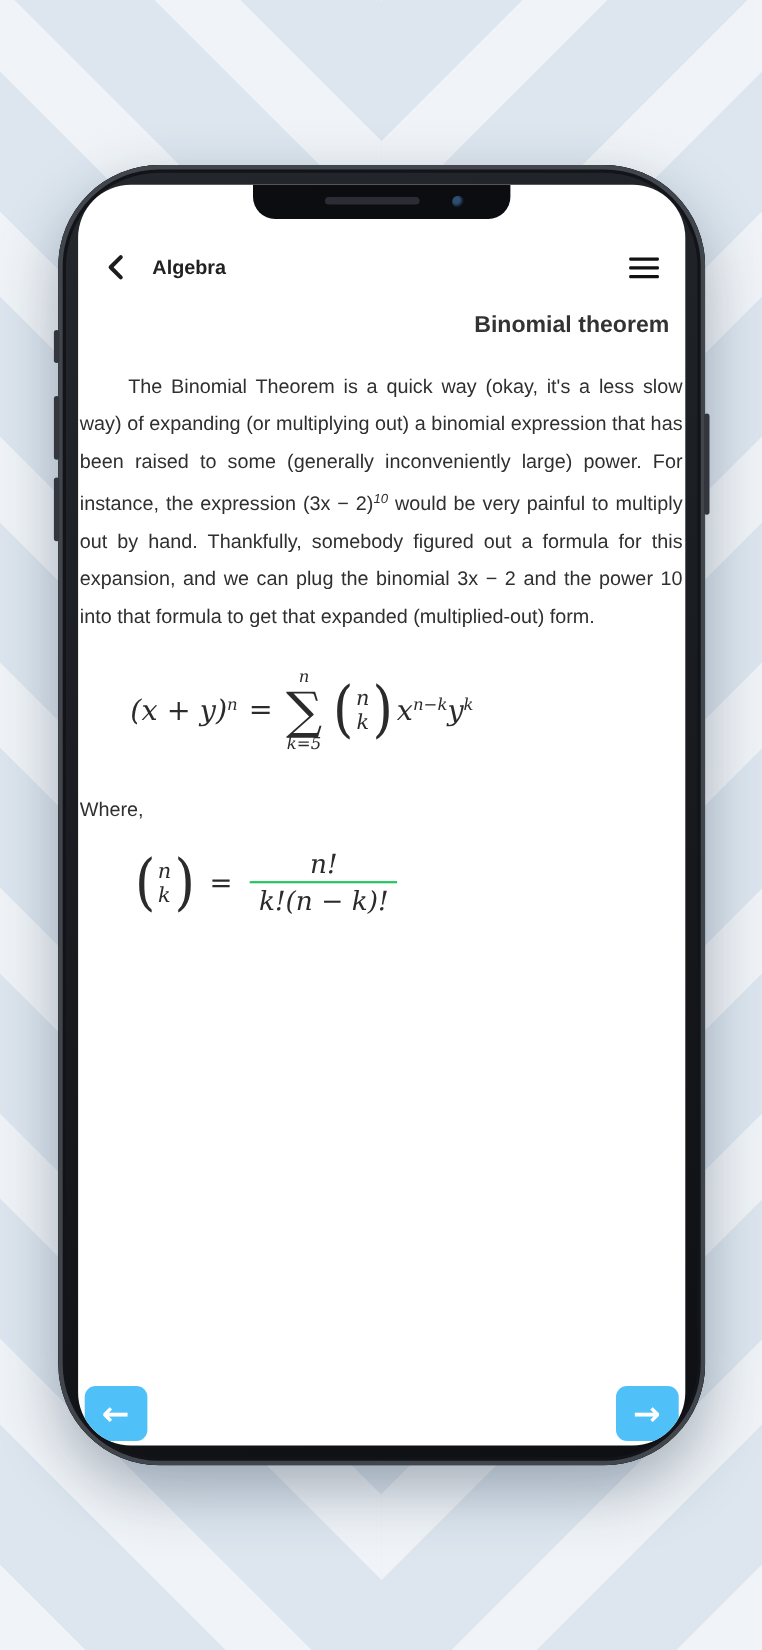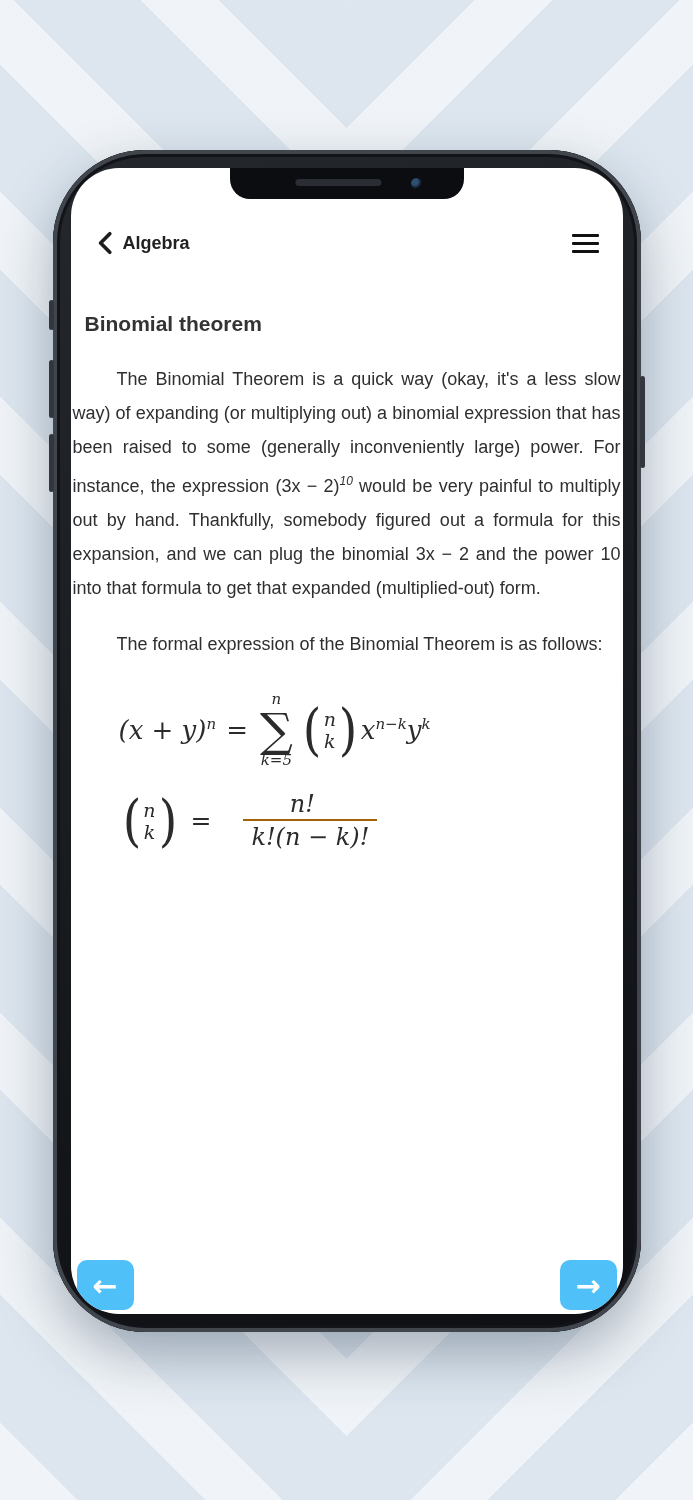--- a/index.html
+++ b/index.html
@@ -70,29 +70,29 @@
     background:radial-gradient(circle at 35% 35%, #2e4f72 0 30%, #0a0d12 70%);
   }
 
   
   .app { position:relative; height:100%; padding:58px 14px 0; color:#2f2f2f; }
 
   .app-header {
     display:flex; align-items:center; justify-content:space-between;
     padding:0 10px 0 8px; height:34px;
   }
-  .header-left { display:flex; align-items:center; gap:4px; }
+  .header-left { display:flex; align-items:center; gap:20px; }
   .back-btn { width:26px; height:26px; display:flex; align-items:center; cursor:pointer; }
   .header-title { font-size:18px; font-weight:bold; color:#212121; }
   .menu-btn { display:flex; flex-direction:column; gap:5px; cursor:pointer; padding:4px 0; }
   .menu-btn i { display:block; width:27px; height:3px; background:#111; border-radius:1px; }
 
   .page-title {
-    text-align:left; font-size:21px; font-weight:bold; color:#333;
-    margin-top:52px;
+    text-align:right; font-size:21px; font-weight:bold; color:#333;
+    margin-top:24px;
   }
 
   .para {
     margin:26px -12px 0;
     font-size:18px; line-height:34px;
     text-align:justify; text-indent:44px;
     color:#2f2f2f;
   }
   .para.second { margin-top:22px; }
   .para sup { font-size:12px;font-style:italic; }
@@ -111,21 +111,21 @@
   .math sup { font-size:15px; font-style:italic; }
   .mo { margin:0 10px; font-style:normal; }
   .sum { display:inline-flex; flex-direction:column; align-items:center; margin:0 6px 0 2px; }
   .sum .limit { font-size:15px; line-height:17px; }
   .sum .sigma { font-size:46px; line-height:44px; font-style:normal; }
   .binom { display:inline-flex; align-items:center; margin:0 2px; }
   .paren { font-size:56px; font-style:normal; font-weight:400; line-height:58px; transform:scaleX(.85); }
   .stack { display:inline-flex; flex-direction:column; align-items:center; font-size:19px; line-height:22px; margin:0 1px; }
   .frac { display:inline-flex; flex-direction:column; align-items:center; margin-left:6px; font-size:24px; }
   .frac .num { padding:0 8px 2px; line-height:26px; }
-  .frac .den { border-top:2px solid #a16207; padding:3px 8px 0; line-height:26px;margin-left:16px; }
+  .frac .den { border-top:2px solid #22c55e; padding:3px 8px 0; line-height:26px; }
 
   
   .nav-btn {
     position:absolute; bottom:4px;
     width:57px; height:50px;
     background:#4fc1f8;
     border-radius:10px;
     display:flex; align-items:center; justify-content:center;
     color:#ffffff; font-size:30px; font-weight:bold;
     font-family:"DejaVu Sans", sans-serif;
@@ -167,21 +167,20 @@
             <i></i>
             <i></i>
             <i></i>
           </span>
       </div>
 
       <h1 class="page-title">Binomial theorem</h1>
 
       <p class="para"><span>The Binomial Theorem is a quick way (okay, it's a less slow way) of expanding (or multiplying out) a binomial expression that has been raised to some (generally inconveniently large) power. For instance, the expression (3x − 2)</span><sup>10</sup><span> would be very painful to multiply out by hand. Thankfully, somebody figured out a formula for this expansion, and we can plug the binomial 3x − 2 and the power 10 into that formula to get that expanded (multiplied-out) form.</span></p>
 
-      <p class="para second">The formal expression of the Binomial Theorem is as follows:</p>
 
       <div class="math formula1">
         <span><span>(x + y)</span><sup>n</sup></span>
         <span class="mo">=</span>
         <span class="sum">
           <span class="limit">n</span>
           <span class="sigma">∑</span>
           <span class="limit">k=5</span>
         </span>
         <span class="binom">
@@ -189,20 +188,21 @@
           <span class="stack">
             <span>n</span>
             <span>k</span>
           </span>
           <span class="paren">)</span>
         </span>
         <span><span>x</span><sup>n−k</sup></span>
         <span><span>y</span><sup>k</sup></span>
       </div>
 
+      <p class="where">Where,</p>
 
       <div class="math formula2">
         <span class="binom">
           <span class="paren">(</span>
           <span class="stack">
             <span>n</span>
             <span>k</span>
           </span>
           <span class="paren">)</span>
         </span>

